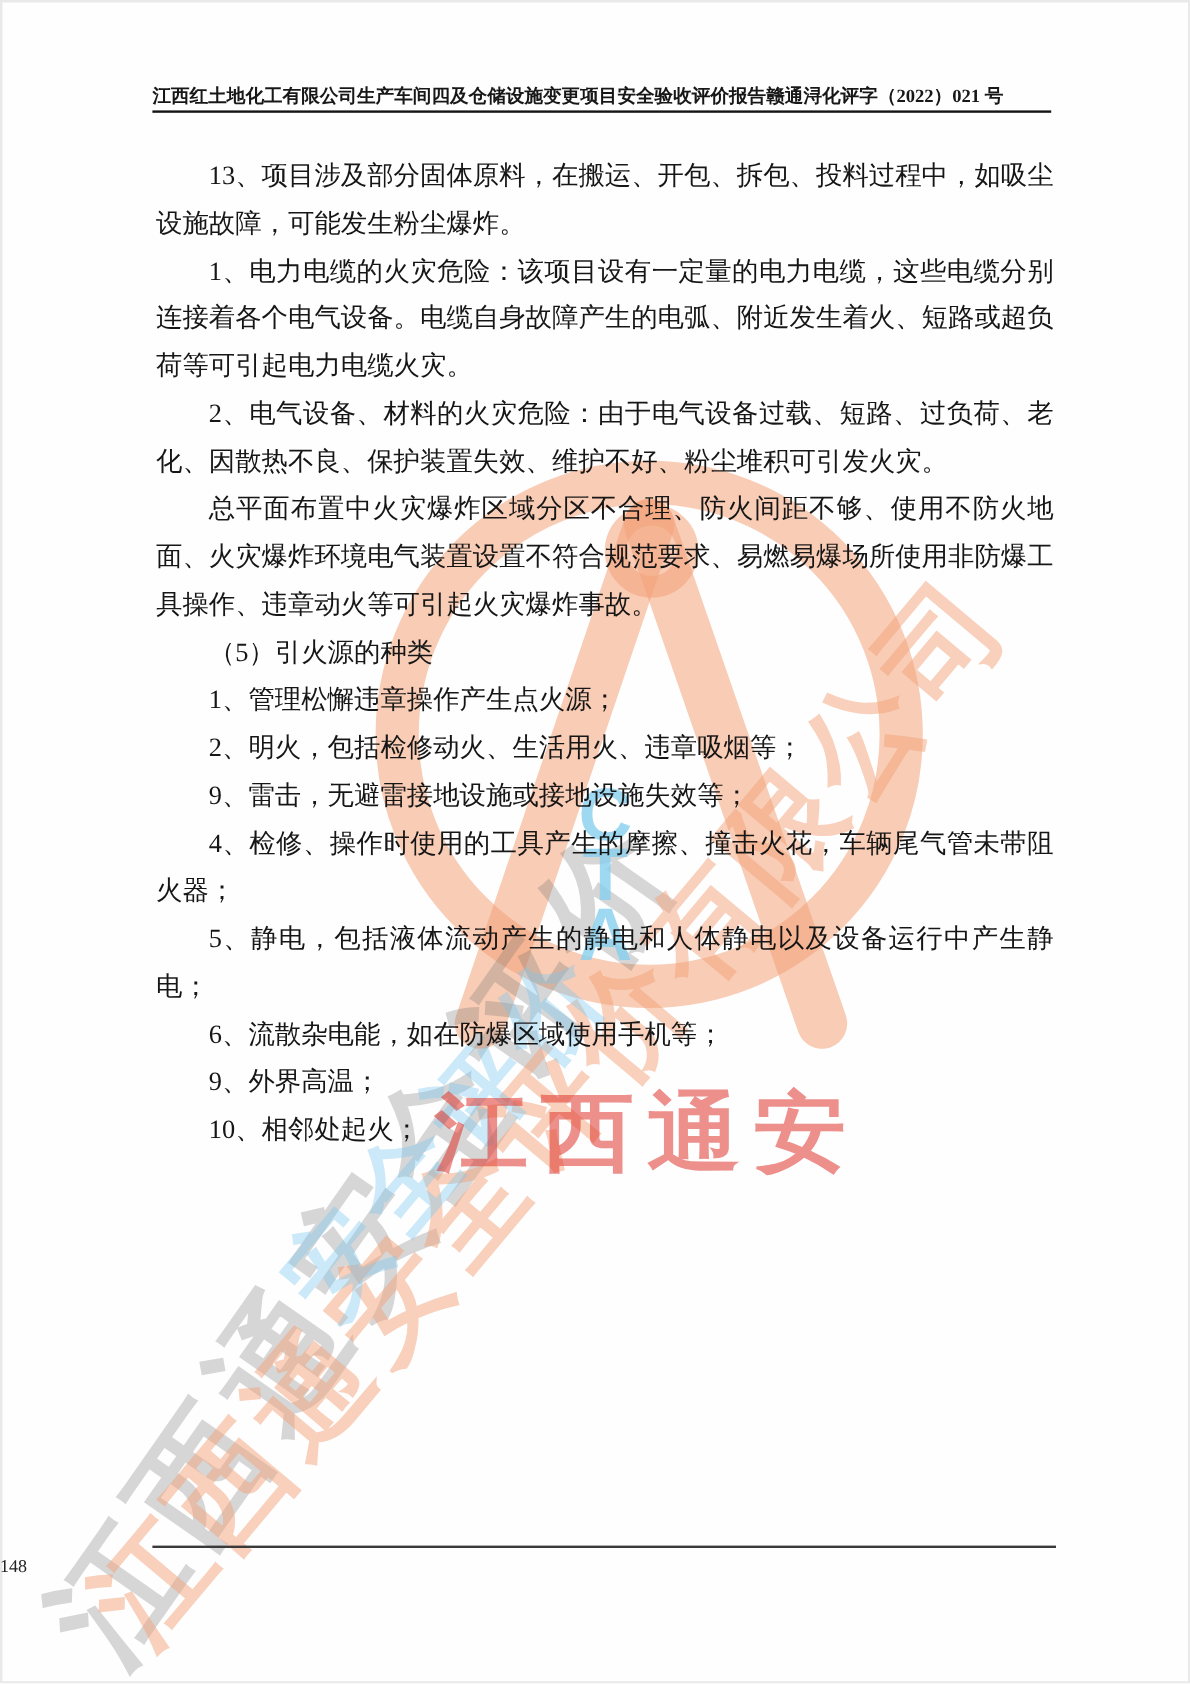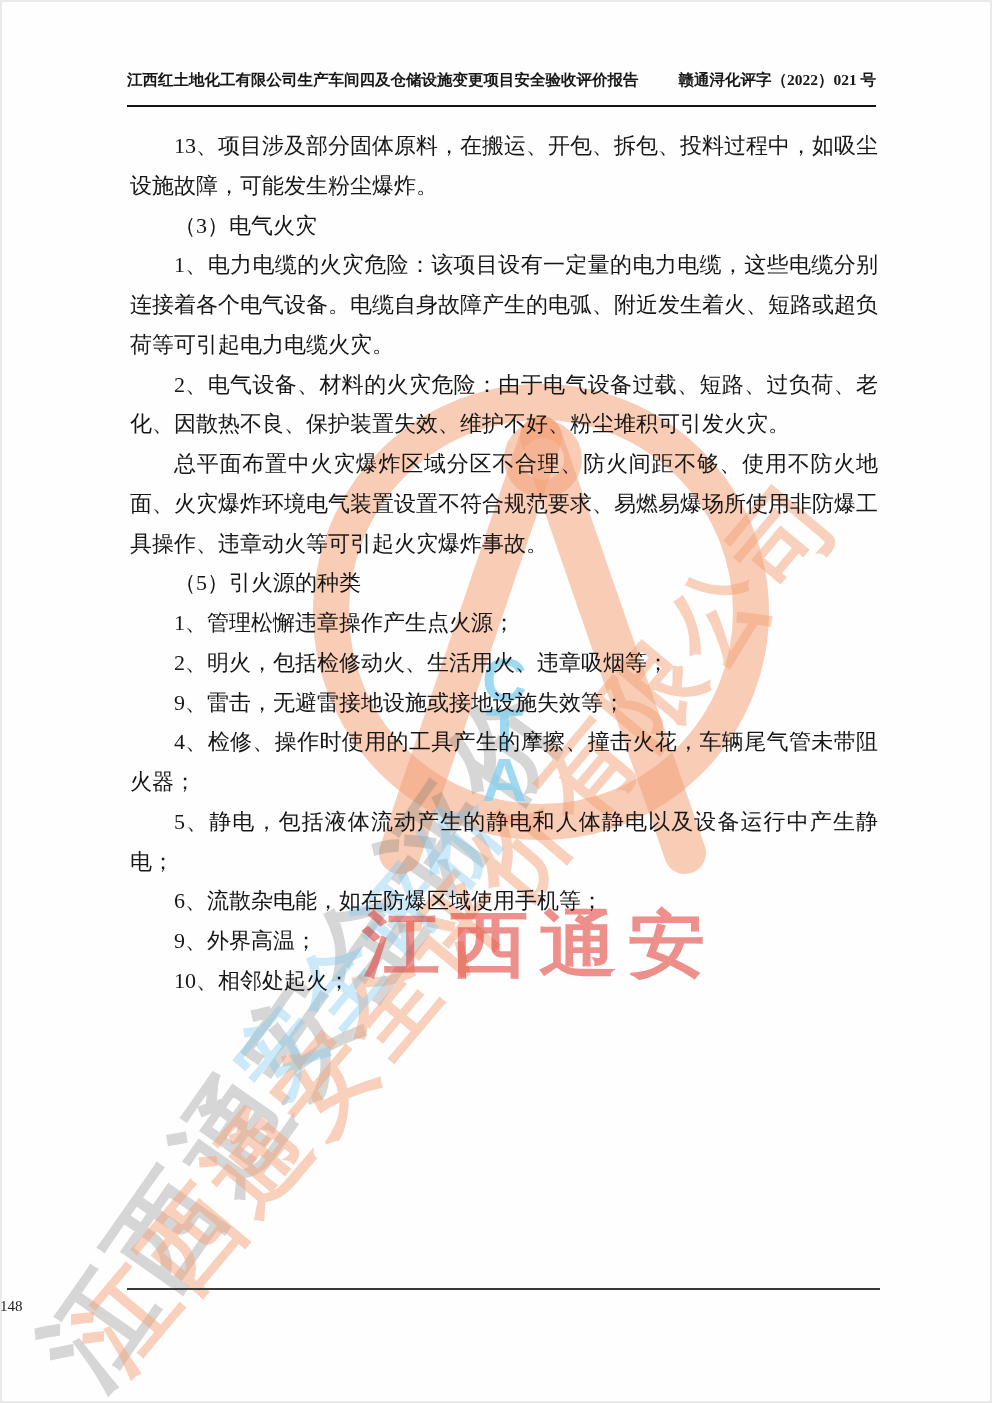--- a/index.html
+++ b/index.html
@@ -53,27 +53,27 @@
     font-weight:bold;font-size:72px;line-height:72px;
     letter-spacing:10px;
     color:rgba(222,52,46,0.55);
     transform:scaleX(1.08);transform-origin:left center;
     white-space:nowrap;
   }
 
   
   .header{
     position:absolute;left:127px;right:116px;top:70px;
-    display:flex;justify-content:space-between;align-items:flex-end;
+    display:flex;justify-content:flex-start;align-items:flex-end;
     font-size:15.5px;font-weight:bold;color:#171717;
     border-bottom:2.5px solid #141414;
-    padding-bottom:14px;
+    padding-bottom:1px;
     white-space:nowrap;
   }
-  .header .doc-no{margin-left:28px;}
+  .header .doc-no{}
 
   
   .content{
     position:absolute;left:130px;top:126px;width:748px;
     font-size:22px;line-height:39.75px;
     color:#161616;
     text-align:justify;
   }
   .content p{margin:0;text-indent:2em;}
 
@@ -118,21 +118,20 @@
     <div class="wm-stamp">江西通安</div>
   </div>
 
   <div class="header">
     <span>江西红土地化工有限公司生产车间四及仓储设施变更项目安全验收评价报告</span>
     <span class="doc-no">赣通浔化评字（2022）021 号</span>
   </div>
 
   <div class="content">
     <p>13、项目涉及部分固体原料，在搬运、开包、拆包、投料过程中，如吸尘设施故障，可能发生粉尘爆炸。</p>
-    <p>（3）电气火灾</p>
     <p>1、电力电缆的火灾危险：该项目设有一定量的电力电缆，这些电缆分别连接着各个电气设备。电缆自身故障产生的电弧、附近发生着火、短路或超负荷等可引起电力电缆火灾。</p>
     <p>2、电气设备、材料的火灾危险：由于电气设备过载、短路、过负荷、老化、因散热不良、保护装置失效、维护不好、粉尘堆积可引发火灾。</p>
     <p>总平面布置中火灾爆炸区域分区不合理、防火间距不够、使用不防火地面、火灾爆炸环境电气装置设置不符合规范要求、易燃易爆场所使用非防爆工具操作、违章动火等可引起火灾爆炸事故。</p>
     <p>（5）引火源的种类</p>
     <p>1、管理松懈违章操作产生点火源；</p>
     <p>2、明火，包括检修动火、生活用火、违章吸烟等；</p>
     <p>9、雷击，无避雷接地设施或接地设施失效等；</p>
     <p>4、检修、操作时使用的工具产生的摩擦、撞击火花，车辆尾气管未带阻火器；</p>
     <p>5、静电，包括液体流动产生的静电和人体静电以及设备运行中产生静电；</p>
     <p>6、流散杂电能，如在防爆区域使用手机等；</p>

